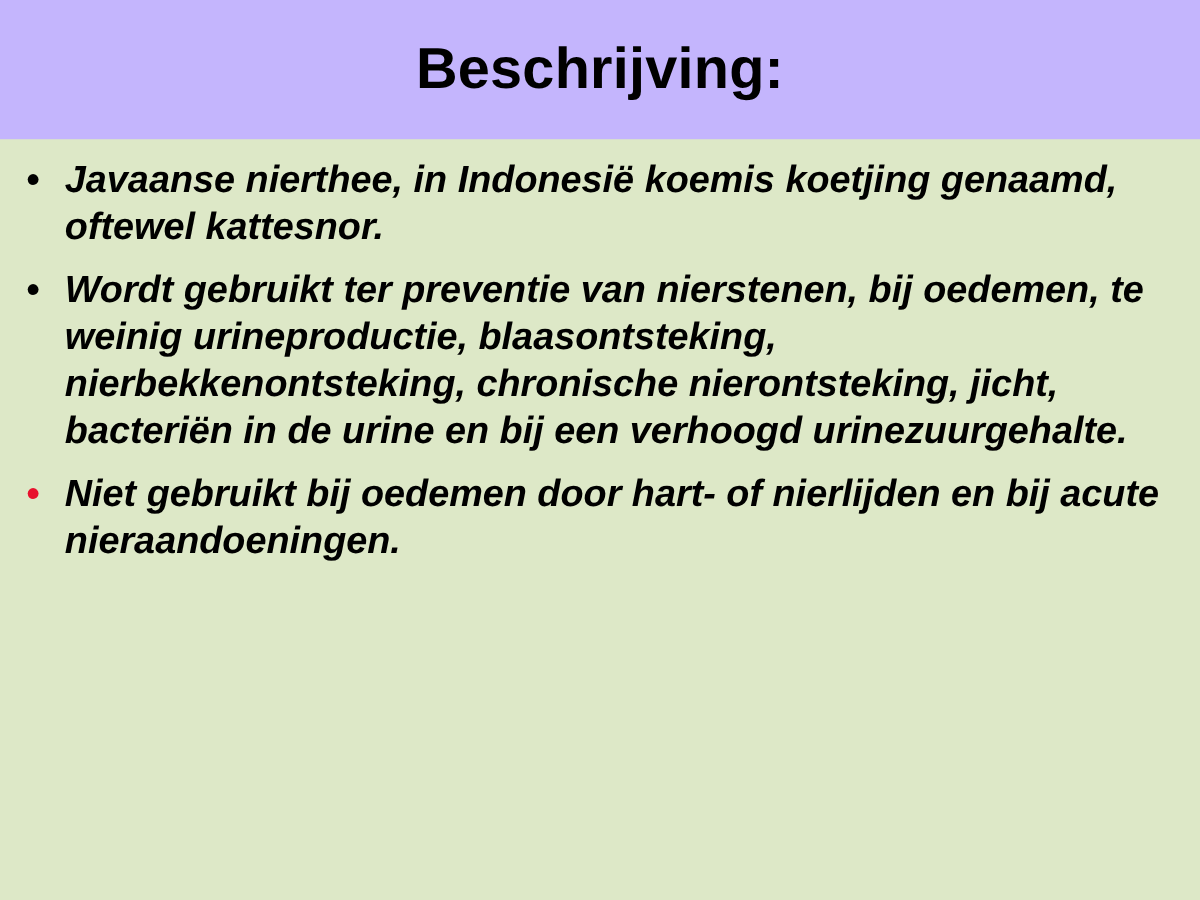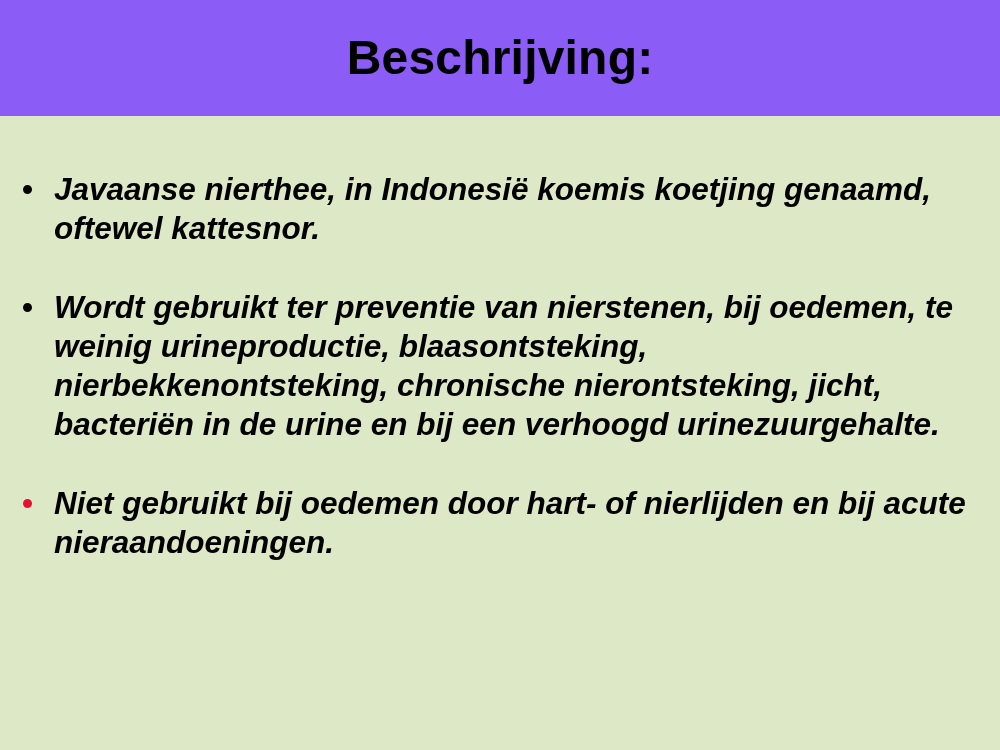--- a/index.html
+++ b/index.html
@@ -16,21 +16,21 @@
   .slide {
     position: relative;
     width: 1000px;
     height: 750px;
     background: #dde8c7;
     box-sizing: border-box;
   }
   .title-bar {
     width: 100%;
     height: 116px;
-    background: #8b5cf6;
+    background: #c4b5fd;
     display: flex;
     align-items: center;
     justify-content: center;
     box-sizing: border-box;
   }
   .slide-title {
     font-size: 48px;
     font-weight: bold;
     color: #000000;
     letter-spacing: 0.2px;
@@ -65,21 +65,20 @@
     font-size: 31.5px;
     line-height: 1.24;
     font-style: normal;
     font-weight: bold;
   }
   li.warn, li.warn .bullet-dot {
     color: #e8112d;
   }
   .bullet-text {
     display: block;
-    margin-top: 40px;
   }
 </style>
 </head>
 <body>
 
 <div class="slide">
 
   <div class="title-bar">
     <h1 class="slide-title">Beschrijving:</h1>
   </div>

